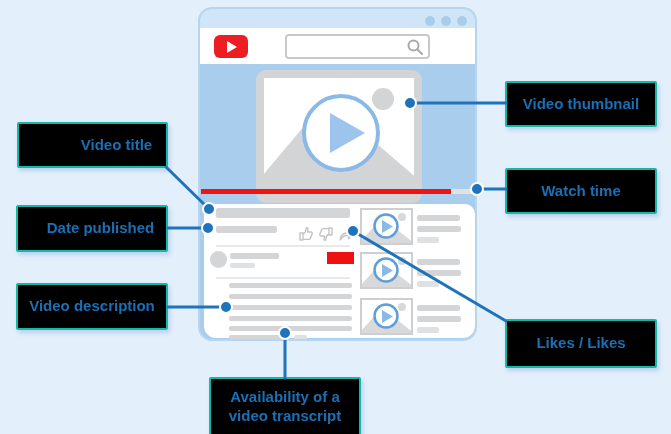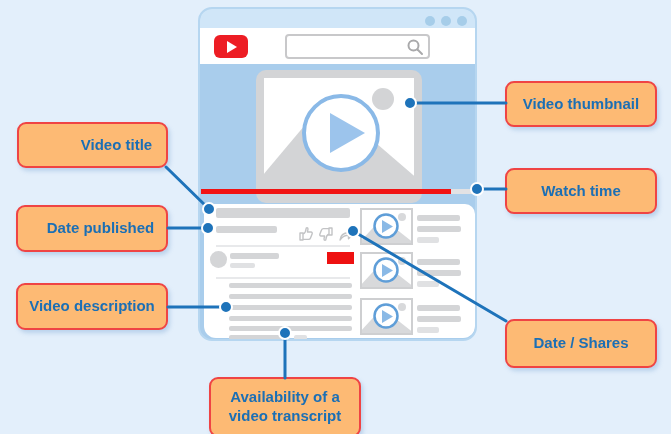--- a/index.html
+++ b/index.html
@@ -2,25 +2,25 @@
 <html><head>
 <meta charset="utf-8">
 <style>
   html,body{margin:0;padding:0;background:#e3effb;}
   .stage{
     position:relative;width:671px;height:434px;overflow:hidden;
     background:#e3effb;font-family:"Liberation Sans",sans-serif;
   }
   
   .callout{
-    position:absolute;background:#fdba74;border:2px solid #ef4444;
+    position:absolute;background:#000000;border:2px solid #14b8a6;
     box-shadow:2px 3px 4px rgba(110,155,205,.35);
     display:flex;align-items:center;justify-content:center;
     color:#1b6fb5;font-weight:bold;font-size:15px;text-align:center;
-    line-height:1.25;white-space:pre-line;box-sizing:border-box;border-radius:9px;
+    line-height:1.25;white-space:pre-line;box-sizing:border-box;border-radius:2px;
   }
   
   .overlay{position:absolute;left:0;top:0;z-index:30;pointer-events:none;}
   .overlay line{stroke:#1e73ba;stroke-width:3;stroke-linecap:round;}
   .overlay circle{fill:#1e73ba;stroke:#ffffff;stroke-width:2;}
   
   .browser{
     position:absolute;left:198px;top:7px;width:279px;height:334px;
     background:#a9cdec;border:2px solid #b6d6f0;border-radius:14px;
     box-sizing:border-box;overflow:hidden;
@@ -205,18 +205,18 @@
   <div class="callout" style="left:17px;top:122px;width:151px;height:46px;padding-left:48px;">Video title</div>
 
   <div class="callout" style="left:16px;top:205px;width:152px;height:47px;padding-left:17px;">Date published</div>
 
   <div class="callout" style="left:16px;top:283px;width:152px;height:47px;">Video description</div>
 
   <div class="callout" style="left:505px;top:81px;width:152px;height:46px;">Video thumbnail</div>
 
   <div class="callout" style="left:505px;top:168px;width:152px;height:46px;">Watch time</div>
 
-  <div class="callout" style="left:505px;top:319px;width:152px;height:49px;">Date / Shares</div>
+  <div class="callout" style="left:505px;top:319px;width:152px;height:49px;">Likes / Likes</div>
 
   <div class="callout" style="left:209px;top:377px;width:152px;height:60px;">Availability of a
 video transcript</div>
 
 </div>
 
 </body></html>

